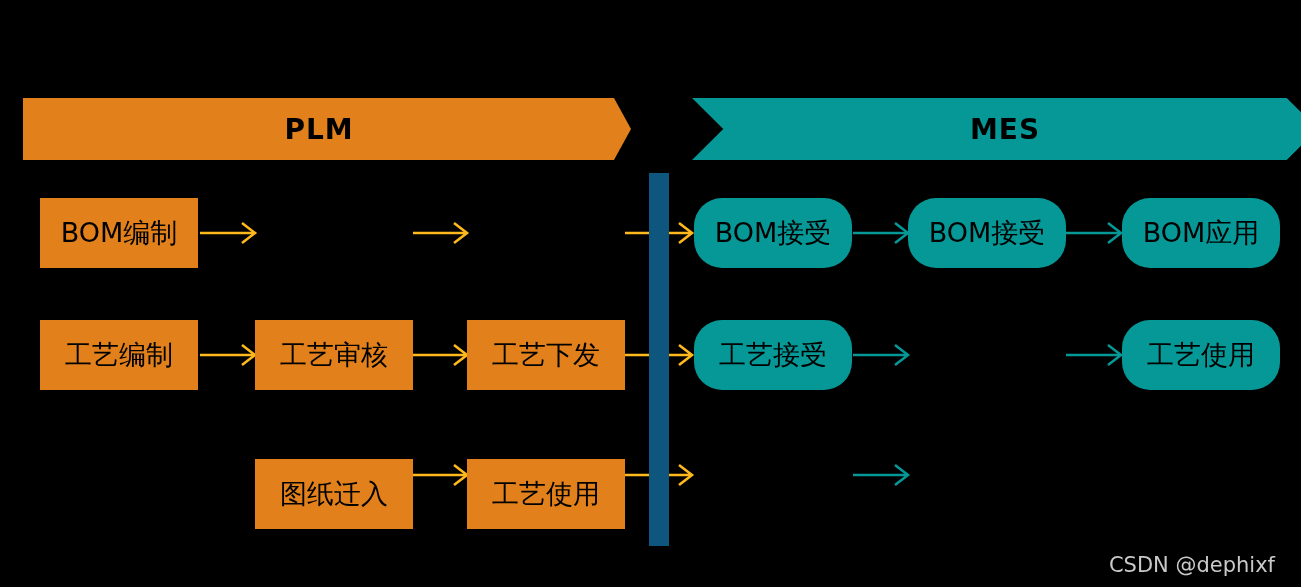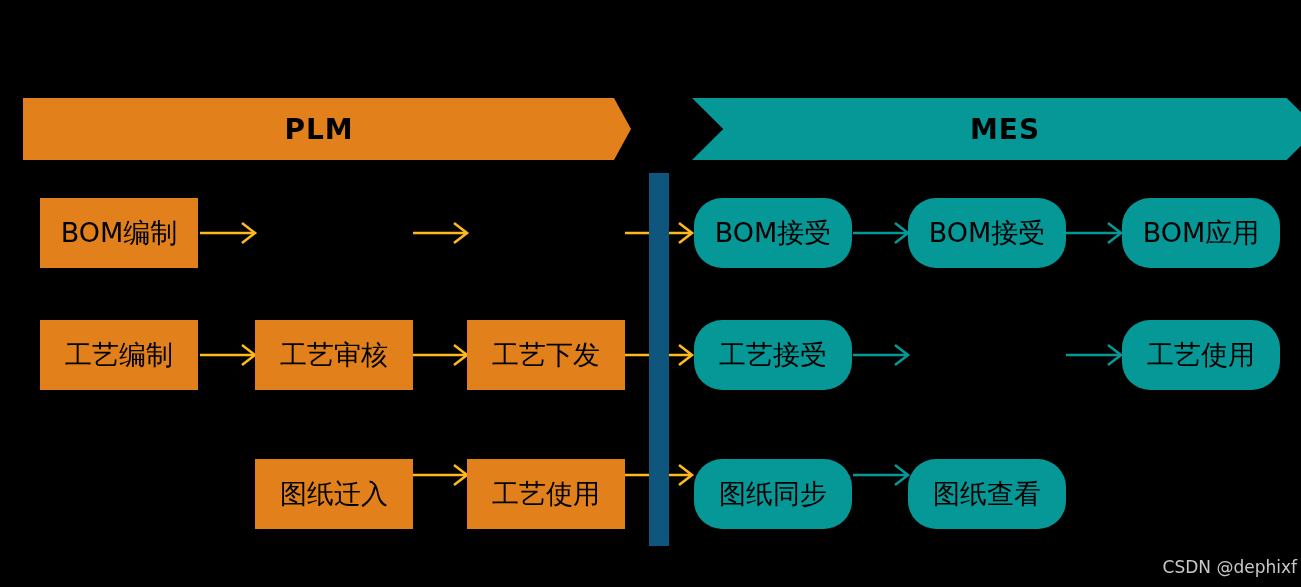--- a/index.html
+++ b/index.html
@@ -94,24 +94,24 @@
   svg.arrow line, svg.arrow polyline {
     fill: none;
     stroke-width: 2.6px;
   }
   svg.arrow.yellow line, svg.arrow.yellow polyline { stroke: var(--arrow-plm); }
   svg.arrow.teal line,  svg.arrow.teal polyline  { stroke: var(--arrow-mes); }
 
   
   .watermark {
     position: absolute;
-    right: 4px;
+    right: 26px;
     bottom: 10px;
     color: var(--watermark);
-    font-size: 17px;
+    font-size: 21px;
     z-index: 4;
   }
 </style>
 </head>
 <body>
 
 <div class="canvas">
 
   <div class="banner plm">PLM</div>
   <div class="banner mes">MES</div>
@@ -124,22 +124,20 @@
   <div class="box plm r2 c1">工艺编制</div>
 
   <div class="box mes r1 c6">BOM应用</div>
   <div class="box plm r2 c2">工艺审核</div>
   <div class="box plm r2 c3">工艺下发</div>
   <div class="box mes r2 c4">工艺接受</div>
   <div class="box mes r2 c6">工艺使用</div>
 
   <div class="box plm r3 c2">图纸迁入</div>
   <div class="box plm r3 c3">工艺使用</div>
-  <div class="box mes r3 c4">图纸同步</div>
-  <div class="box mes r3 c5">图纸查看</div>
 
   <svg class="arrow yellow" style="left:200px; top:219px;" width="57" height="28">
     <line x1="0" y1="14" x2="53" y2="14"></line>
       <polyline points="42,4 55,14 42,24"></polyline>
   </svg>
   <svg class="arrow yellow" style="left:413px; top:219px;" width="56" height="28">
     <line x1="0" y1="14" x2="52" y2="14"></line>
       <polyline points="41,4 54,14 41,24"></polyline>
   </svg>
   <svg class="arrow yellow" style="left:625px; top:219px;" width="69" height="28">

